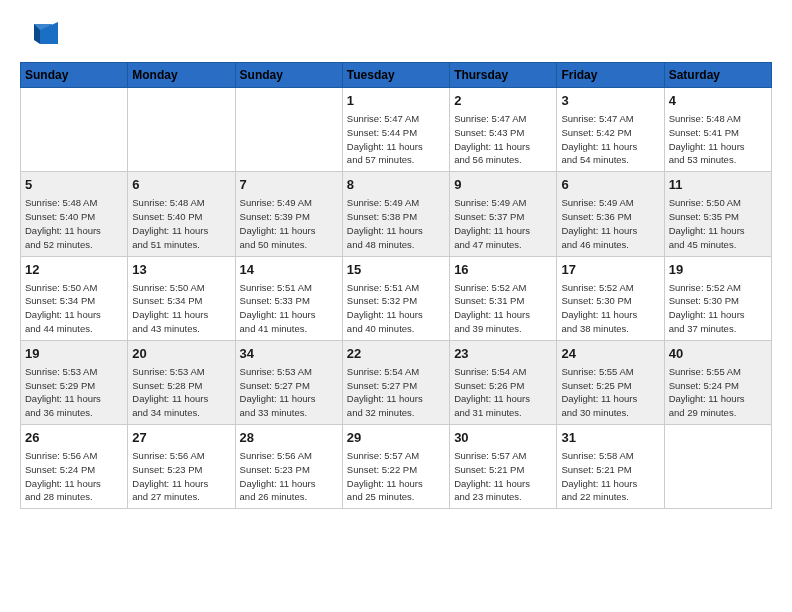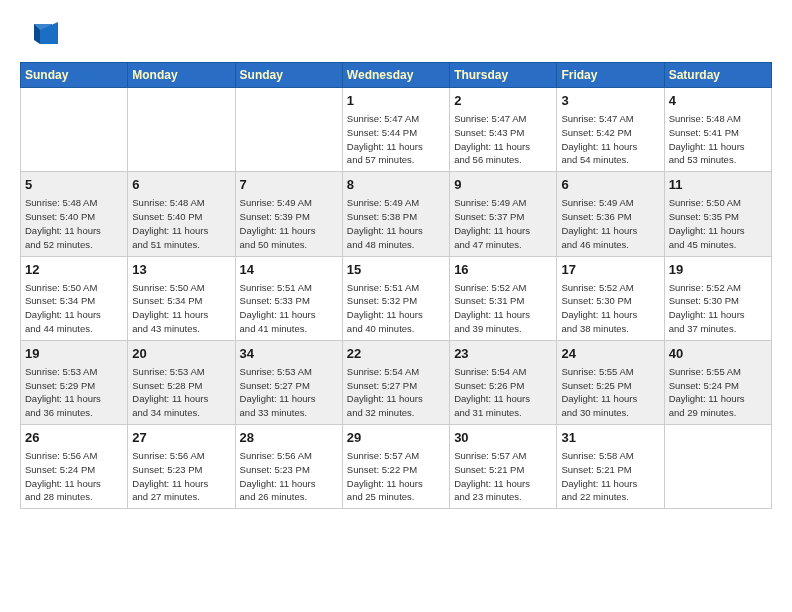--- a/index.html
+++ b/index.html
@@ -41,21 +41,21 @@
       color: #333;
       margin-top: 2px;
     }
     .calendar {
       width: 100%;
       border-collapse: collapse;
       border: 1px solid #ccc;
     }
     .calendar th {
       background: #2a6dc4;
-      color: #fef9c3;
+      color: #000000;
       font-size: 12px;
       font-weight: bold;
       padding: 5px 4px;
       text-align: left;
       border: 1px solid #1a5aa0;
     }
     .calendar td {
       vertical-align: top;
       border: 1px solid #ccc;
       padding: 4px 4px 4px 4px;
@@ -112,21 +112,21 @@
       <div class="location"></div>
     </div>
   </div>
 
   <table class="calendar">
     <thead>
       <tr>
       <th>Sunday</th>
           <th>Monday</th>
           <th>Sunday</th>
-          <th>Wednesday</th>
+          <th>Tuesday</th>
           <th>Thursday</th>
           <th>Friday</th>
           <th>Saturday</th>
         </tr>
     </thead>
     <tbody id="calendar-body">
     <tr class="row-odd">
           <td class="empty-cell"></td>
           <td class="empty-cell"></td>
           <td class="empty-cell"></td>

